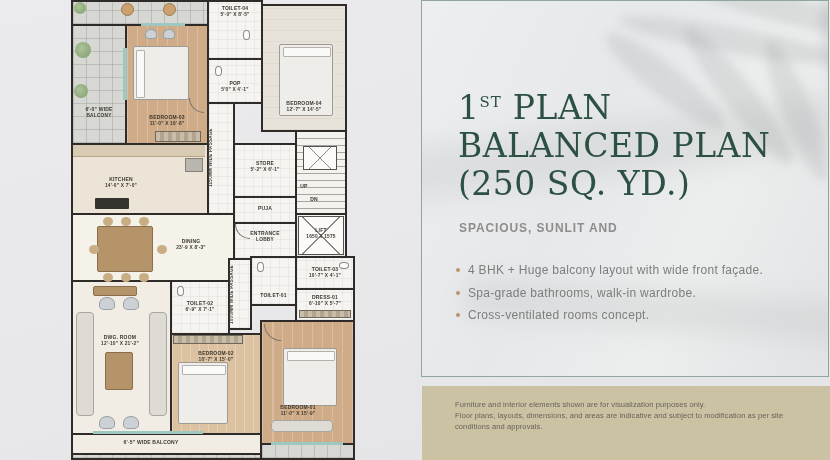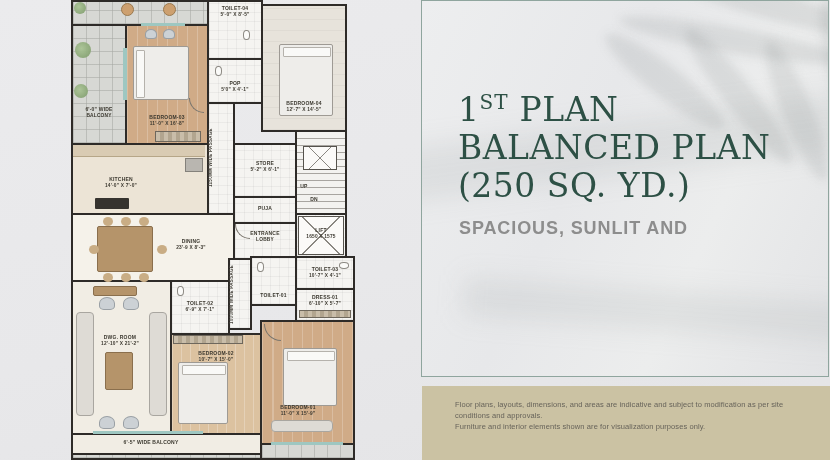--- a/index.html
+++ b/index.html
@@ -52,22 +52,22 @@
   .arc{position:absolute;border-left:1px solid #7a766e;border-bottom:1px solid #7a766e;
       border-bottom-left-radius:100%;z-index:4;}
   
   .panel{position:absolute;left:421px;top:0;width:408px;height:377px;box-sizing:border-box;
     border:1px solid #8fa59e;overflow:hidden;
     background:linear-gradient(115deg,#edeeef 0%,#e7e8ea 40%,#eceded 68%,#e2e3e5 100%);}
   .leaf{position:absolute;background:rgba(104,114,112,.14);border-radius:50%;filter:blur(5px);}
   .fold{position:absolute;background:rgba(148,153,156,.16);filter:blur(12px);}
   .title{position:absolute;left:36px;top:82px;font-family:"DejaVu Serif","Liberation Serif",serif;
     font-weight:400;font-size:33px;line-height:38px;color:#2d5045;letter-spacing:.5px;z-index:2;}
-  .title sup{font-size:20px;letter-spacing:1px;}
-  .subtitle{position:absolute;left:37px;top:218px;font-size:18px;line-height:19px;font-weight:700;
+  .title sup{font-size:15px;letter-spacing:1px;}
+  .subtitle{position:absolute;left:37px;top:218px;font-size:12px;line-height:19px;font-weight:700;
     color:#8d8d8d;letter-spacing:.9px;z-index:2;}
   .bullets{position:absolute;left:34px;top:262px;z-index:2;}
   .brow{display:flex;align-items:baseline;margin-bottom:8.5px;font-size:12px;color:#7d7d7d;letter-spacing:.3px;}
   .bdot{width:4px;height:4px;border-radius:50%;background:#b5976a;margin-right:8px;flex:0 0 auto;position:relative;top:-2px;}
   .disclaimer{position:absolute;left:422px;top:386px;width:408px;height:74px;background:#cbc2a3;
     box-sizing:border-box;padding:13px 20px 0 33px;z-index:1;}
   .disclaimer div{font-size:7.5px;line-height:11px;color:#67635a;letter-spacing:.1px;}
 </style>
 </head>
 <body>
@@ -262,20 +262,34 @@
     <div class="title">
       <div><span>1</span><sup>ST</sup><span> PLAN</span></div>
       <div>BALANCED PLAN</div>
       <div>(250 SQ. YD.)</div>
     </div>
 
     <div class="subtitle">
       <div>SPACIOUS, SUNLIT AND</div>
     </div>
 
+    <div class="bullets">
+      <div class="brow">
+          <span class="bdot"></span>
+          <span>4 BHK + Huge balcony layout with wide front façade.</span>
+        </div>
+      <div class="brow">
+          <span class="bdot"></span>
+          <span>Spa-grade bathrooms, walk-in wardrobe.</span>
+        </div>
+      <div class="brow">
+          <span class="bdot"></span>
+          <span>Cross-ventilated rooms concept.</span>
+        </div>
+    </div>
   </div>
 
   <div class="disclaimer">
+    <div>Furniture and interior elements shown are for visualization purposes only.</div>
     <div>Floor plans, layouts, dimensions, and areas are indicative and subject to modification as per site conditions and approvals.</div>
-    <div>Furniture and interior elements shown are for visualization purposes only.</div>
   </div>
 
 </div>
 
 </body></html>

